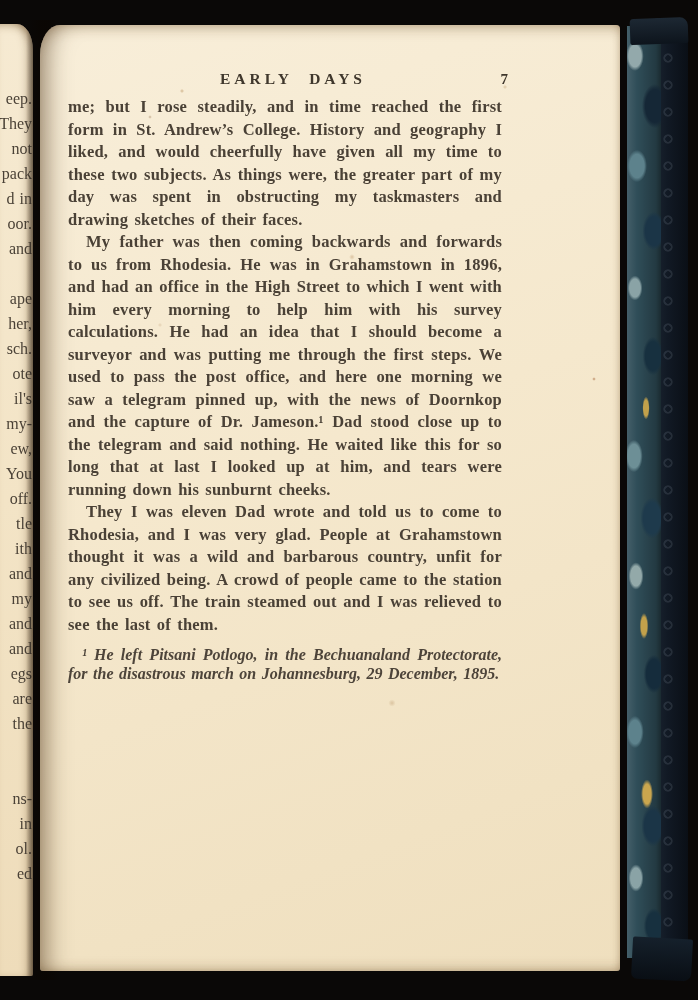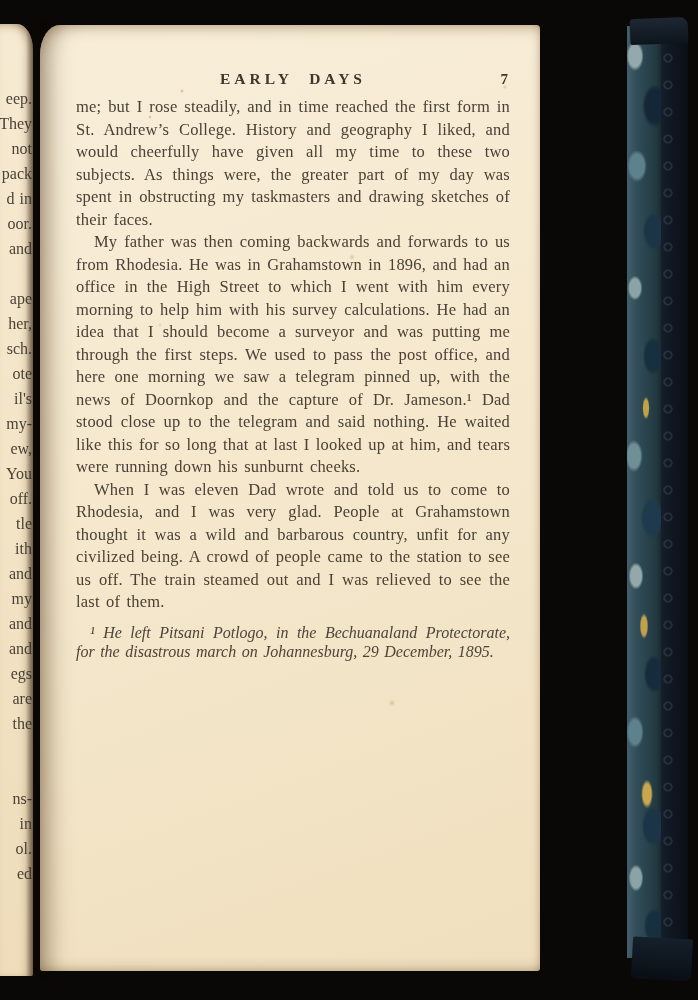--- a/index.html
+++ b/index.html
@@ -76,21 +76,21 @@
     transform:rotate(-2deg);border-radius:4px 8px 2px 2px;z-index:3;
   }
   .board-bottom{
     position:absolute;left:632px;top:938px;width:60px;height:42px;
     background:linear-gradient(180deg,#15202b,#090e14);
     transform:rotate(3deg);border-radius:2px 2px 8px 6px;z-index:4;
   }
 
   
   .page{
-    position:absolute;left:40px;top:25px;width:500px;height:946px;
+    position:absolute;left:40px;top:25px;width:580px;height:946px;
     background:linear-gradient(160deg,#f8eed9 0%,#f5e8cd 45%,#efdfbe 100%);
     border-radius:20px 4px 3px 3px / 30px 4px 3px 3px;
     box-shadow:
       inset 20px 0 24px -14px rgba(70,44,16,.55),
       inset 0 12px 14px -10px rgba(120,85,40,.35),
       inset -5px 0 9px -5px rgba(110,80,40,.38),
       inset 0 -10px 12px -9px rgba(110,80,40,.30);
     z-index:4;
   }
   
@@ -109,21 +109,21 @@
     position:absolute;left:36px;top:45px;width:434px;height:22px;
     text-align:center;color:#3f372c;
   }
   .head-title{
     font-size:15.5px;letter-spacing:4px;word-spacing:9px;font-weight:600;
   }
   .page-num{
     position:absolute;right:2px;top:1px;font-size:15px;font-weight:600;
   }
   .body-text{
-    position:absolute;left:36px;top:71px;width:434px;color:#4a4136;
+    position:absolute;left:28px;top:71px;width:434px;color:#4a4136;font-weight:bold;
   }
   .para{
     margin:0;font-size:16.5px;line-height:22.5px;
     text-align:justify;word-spacing:2px;letter-spacing:.2px;
   }
   .para.indent{text-indent:18px;}
   .footnote{
     margin:9px 0 0 0;font-style:italic;font-size:16px;line-height:19px;
     text-align:justify;text-indent:14px;word-spacing:1.5px;color:#4d443a;
   }
@@ -179,18 +179,18 @@
   <div class="board-bottom"></div>
 
   <div class="page">
     <div class="running-head">
       <span class="head-title">EARLY DAYS</span>
       <span class="page-num">7</span>
     </div>
     <div class="body-text">
       <p class="para">me; but I rose steadily, and in time reached the first form in St. Andrew’s College.  History and geography I liked, and would cheerfully have given all my time to these two subjects.  As things were, the greater part of my day was spent in obstructing my taskmasters and drawing sketches of their faces.</p>
       <p class="para indent">My father was then coming backwards and forwards to us from Rhodesia.  He was in Grahamstown in 1896, and had an office in the High Street to which I went with him every morning to help him with his survey calculations.  He had an idea that I should become a surveyor and was putting me through the first steps.  We used to pass the post office, and here one morning we saw a telegram pinned up, with the news of Doornkop and the capture of Dr. Jameson.¹  Dad stood close up to the telegram and said nothing.  He waited like this for so long that at last I looked up at him, and tears were running down his sunburnt cheeks.</p>
-      <p class="para indent">When I was eleven Dad wrote and told us to come to Rhodesia, and I was very glad.  People at Grahamstown thought it was a wild and barbarous country, unfit for any civilized being.  A crowd of people came to the station to see us off.  The train steamed out and I was relieved to see the last of them.</p>
+      <p class="para indent">They I was eleven Dad wrote and told us to come to Rhodesia, and I was very glad.  People at Grahamstown thought it was a wild and barbarous country, unfit for any civilized being.  A crowd of people came to the station to see us off.  The train steamed out and I was relieved to see the last of them.</p>
       <p class="footnote">¹ He left Pitsani Potlogo, in the Bechuanaland Protectorate, for the disastrous march on Johannesburg, 29 December, 1895.</p>
     </div>
   </div>
 
 </div>
 
 </body></html>

